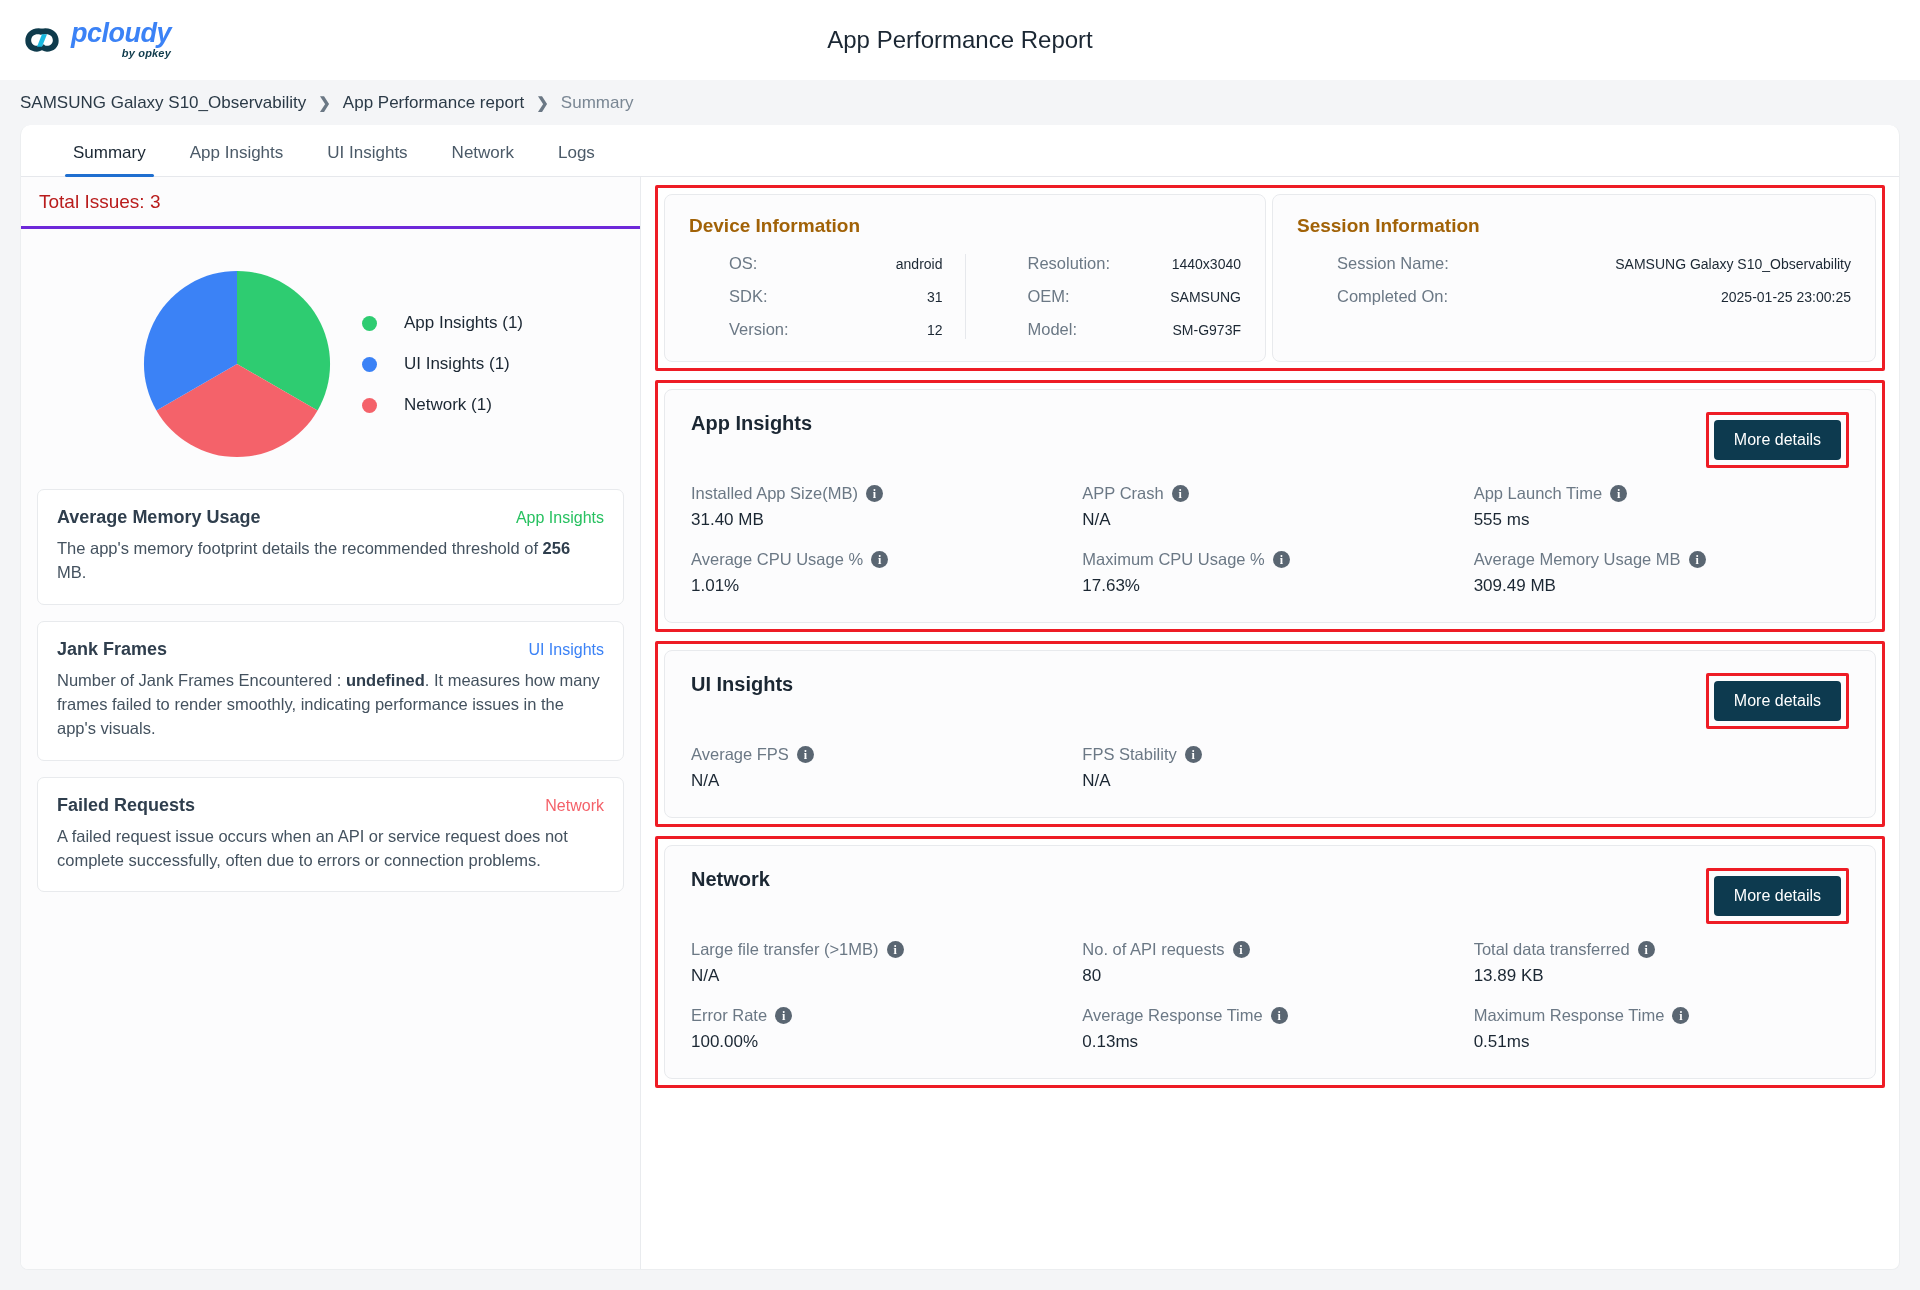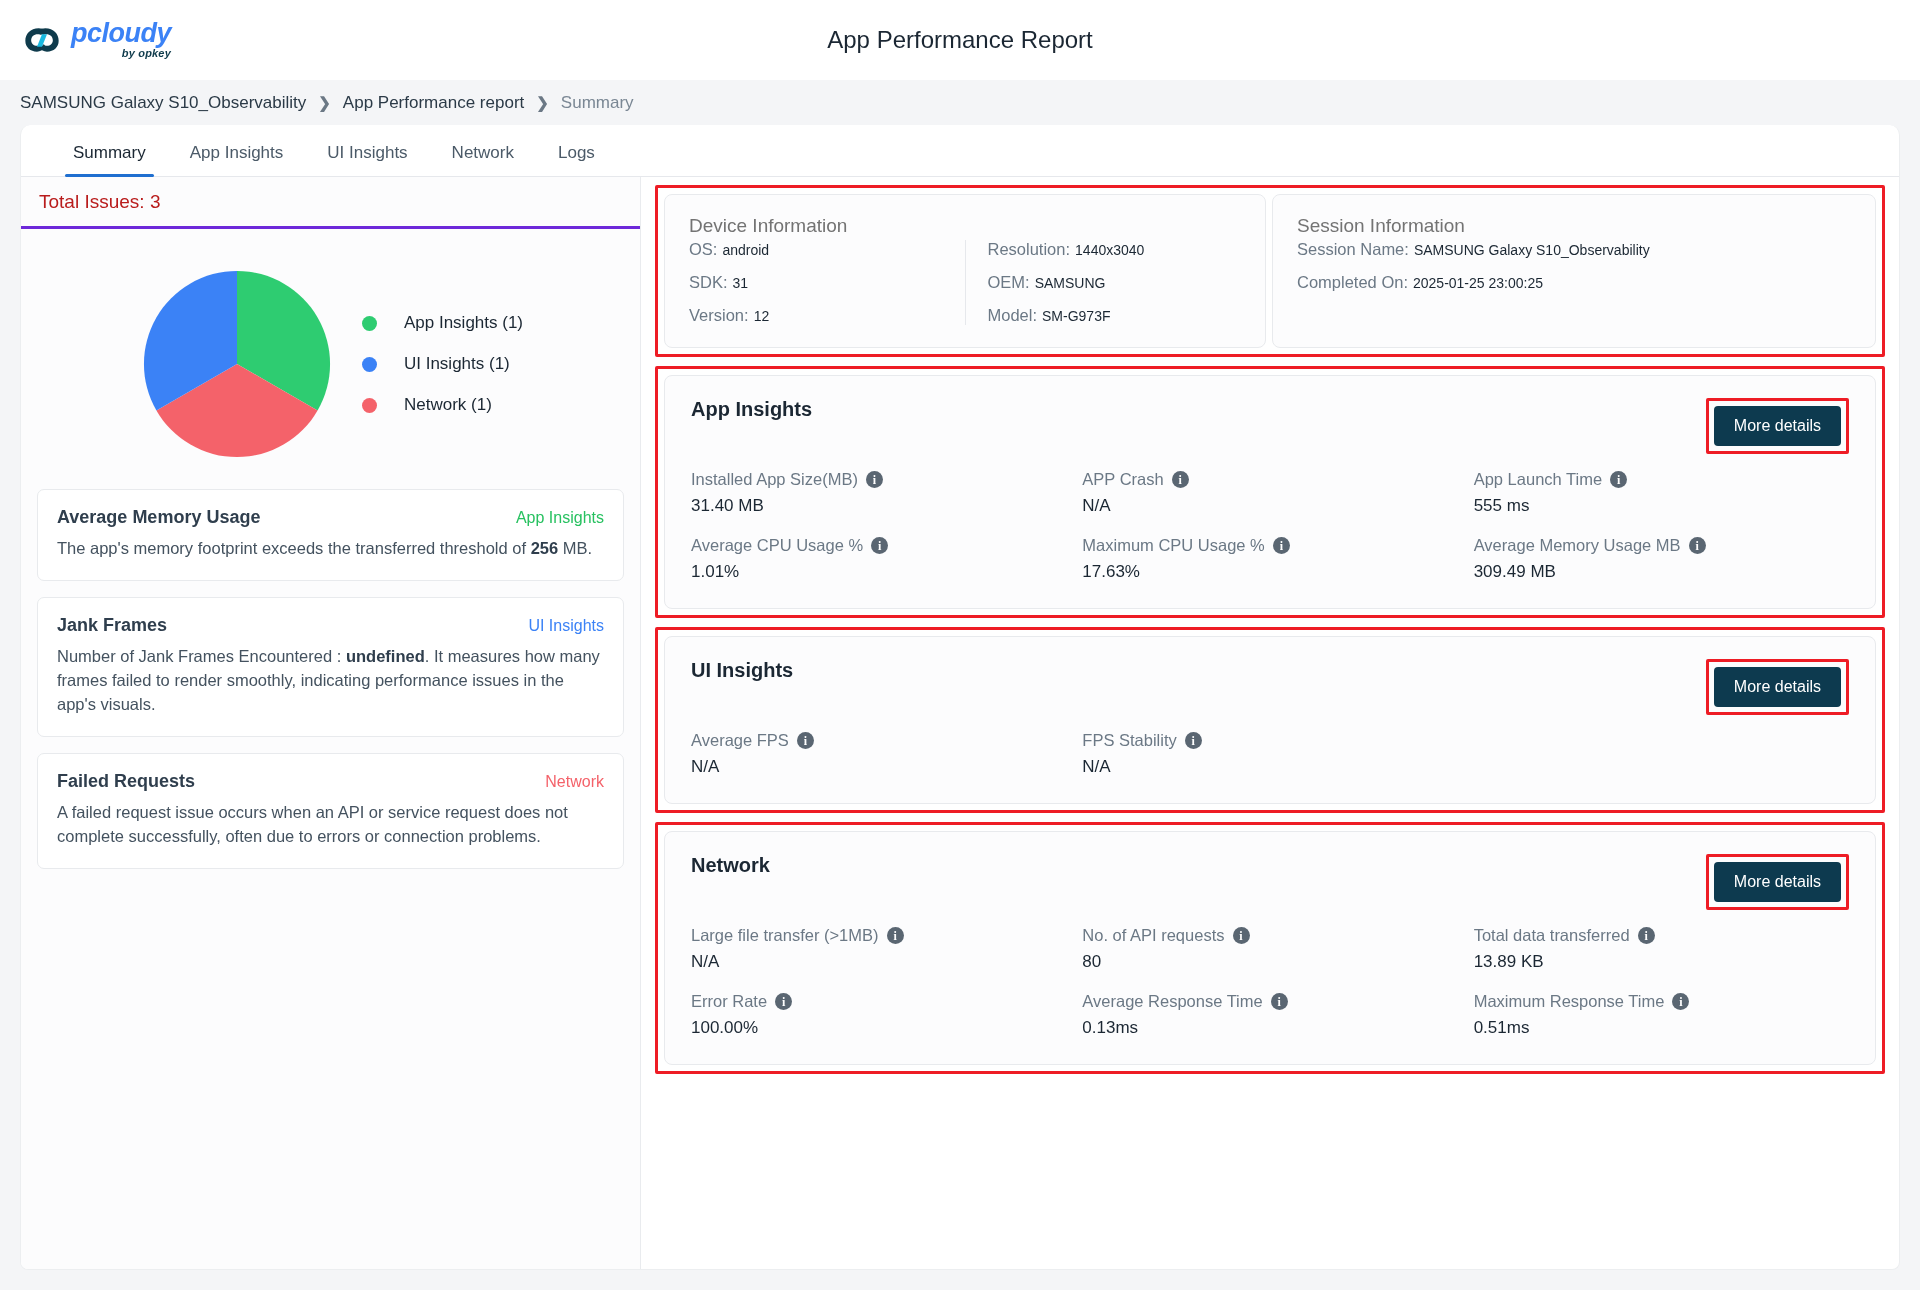--- a/index.html
+++ b/index.html
@@ -202,36 +202,37 @@
     border-radius: 8px;
     background: #fcfcfd;
   }
 
   
   .info-row { display: flex; gap: 6px; }
   .info-panel { flex: 1; padding: 20px 24px 22px 24px; }
   .info-panel.device { flex: 0 0 602px; }
   .panel-title {
     font-size: 19px;
-    font-weight: 400;
-    color: #737373;
-    margin-bottom: 3px;
+    font-weight: 700;
+    color: #a16207;
+    margin-bottom: 17px;
   }
   .kv-grid { display: flex; }
   .kv-col { flex: 1; display: flex; flex-direction: column; gap: 14px; }
   .kv-col + .kv-col {
     border-left: 1px solid #e6e8ec;
     padding-left: 22px;
     margin-left: 22px;
   }
   .kv {
     display: flex;
-    justify-content: flex-start;
+    justify-content: space-between;
     align-items: baseline;
-    gap: 5px;
+    gap: 26px;
+    margin-left: 40px;
   }
   .kv-k { font-size: 16.5px; color: #6b7885; white-space: nowrap; }
   .kv-v { font-size: 14px; color: #1b2733; white-space: nowrap; }
 
   
   .metric-panel { padding: 22px 26px 26px 26px; position: relative; }
   .metric-head {
     display: flex;
     align-items: flex-start;
     justify-content: space-between;
@@ -347,21 +348,21 @@
               </div>
             </div>
           </div>
 
           <div class="issue-card">
             <div class="issue-head">
               <span class="issue-title">Average Memory Usage</span>
               <span class="issue-tag" style="color:#27c160">App Insights</span>
             </div>
             <div class="issue-desc">
-              <span>The app's memory footprint exceeds the transferred threshold of </span><b>256</b><span> MB.</span>
+              <span>The app's memory footprint details the recommended threshold of </span><b>256</b><span> MB.</span>
             </div>
           </div>
 
           <div class="issue-card">
             <div class="issue-head">
               <span class="issue-title">Jank Frames</span>
               <span class="issue-tag" style="color:#3b82f6">UI Insights</span>
             </div>
             <div class="issue-desc">
               <span>Number of Jank Frames Encountered : </span><b>undefined</b><span>. It measures how many frames failed to render smoothly, indicating performance issues in the app's visuals.</span>

